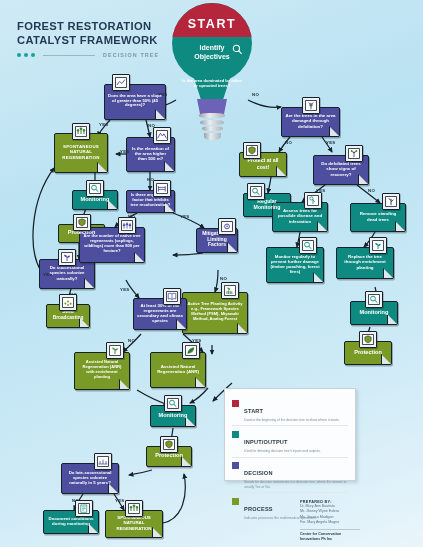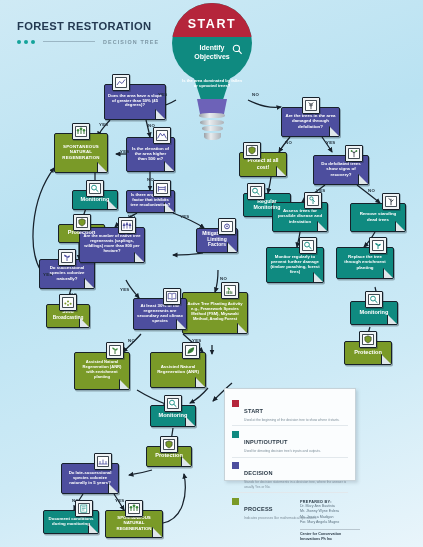--- a/index.html
+++ b/index.html
@@ -113,20 +113,21 @@
   .credits .org { font-size:3.6px; font-weight:bold; color:#2b3a47; line-height:1.45; }
 </style>
 </head>
 <body>
 
 <div id="stage">
 
   <div class="hdr">
     <h1>
       <span>FOREST RESTORATION</span><br>
+      <span>CATALYST FRAMEWORK</span>
     </h1>
     <div class="subrow">
       <span class="dots">
           <i></i>
           <i></i>
           <i></i>
         </span>
       <span class="rule"></span>
       <span class="dtree">DECISION TREE</span>
     </div>

